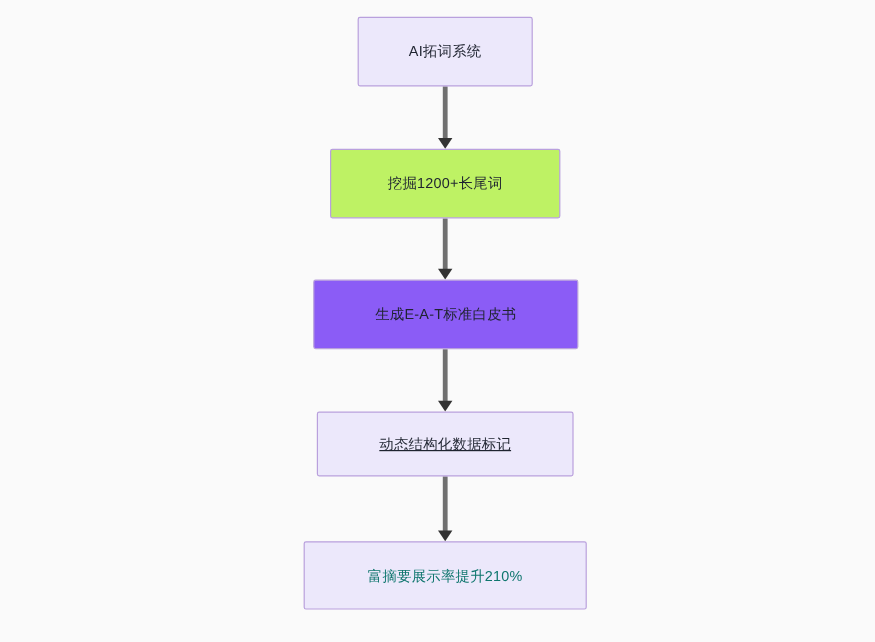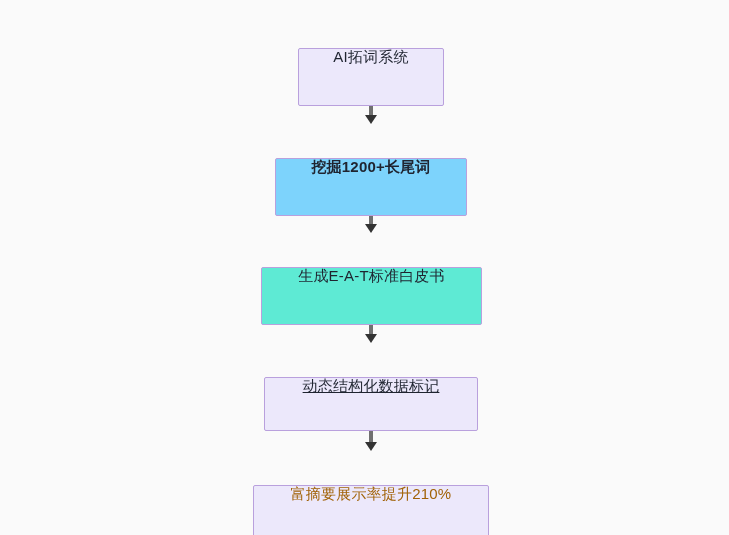--- a/index.html
+++ b/index.html
@@ -18,27 +18,27 @@
     width: 729px;
     height: 535px;
   }
   .node {
     position: absolute;
     box-sizing: border-box;
     background: #ece8fb;
     border: 1.6px solid #b9a0dd;
     border-radius: 2px;
     display: flex;
+    align-items: center;
     justify-content: center;
     color: #1f2430;
-    font-size: 15px;
+    font-size: 12px;
     line-height: 1;
     letter-spacing: 0.2px;
     white-space: nowrap;
-    margin-top: 34px;
   }
   .node-label {
     display: block;
   }
   .edge {
     position: absolute;
     width: 0;
     height: 0;
   }
   .edge-line {
@@ -74,25 +74,25 @@
       <div class="edge-line" style="height: 44px; background: rgb(112, 112, 112);"></div>
       <div class="edge-head" style="top: 43px; border-top-color: rgb(51, 51, 51);"></div>
     </div>
     <div class="edge" style="left: 371px; top: 397px;">
       <div class="edge-line" style="height: 46px; background: rgb(112, 112, 112);"></div>
       <div class="edge-head" style="top: 45px; border-top-color: rgb(51, 51, 51);"></div>
     </div>
     <div class="node" style="left: 298px; top: 14px; width: 146px; height: 58px; background: rgb(236, 232, 251); border-color: rgb(185, 160, 221); color: rgb(31, 36, 48);">
       <span class="node-label">AI拓词系统</span>
     </div>
-    <div class="node" style="left: 275px; top: 124px; width: 192px; height: 58px; background: #7dd3fc; border-color: rgb(185, 160, 221); color: rgb(31, 36, 48); font-weight: bold;">
+    <div class="node" style="left: 275px; top: 124px; width: 192px; height: 58px; background: #bef264; border-color: rgb(185, 160, 221); color: rgb(31, 36, 48);">
       <span class="node-label">挖掘1200+长尾词</span>
     </div>
-    <div class="node" style="left: 261px; top: 233px; width: 221px; height: 58px; background: #5eead4; border-color: rgb(185, 160, 221); color: rgb(31, 36, 48);">
+    <div class="node" style="left: 261px; top: 233px; width: 221px; height: 58px; background: #8b5cf6; border-color: rgb(185, 160, 221); color: rgb(31, 36, 48);">
       <span class="node-label">生成E-A-T标准白皮书</span>
     </div>
     <div class="node" style="left: 264px; top: 343px; width: 214px; height: 54px; background: rgb(236, 232, 251); border-color: rgb(185, 160, 221); color: rgb(31, 36, 48); text-decoration: underline;">
       <span class="node-label">动态结构化数据标记</span>
     </div>
-    <div class="node" style="left: 253px; top: 451px; width: 236px; height: 57px; background: rgb(236, 232, 251); border-color: rgb(185, 160, 221); color: #a16207;">
+    <div class="node" style="left: 253px; top: 451px; width: 236px; height: 57px; background: rgb(236, 232, 251); border-color: rgb(185, 160, 221); color: #0f766e;">
       <span class="node-label">富摘要展示率提升210%</span>
     </div>
   </div>
 
 </body></html>

